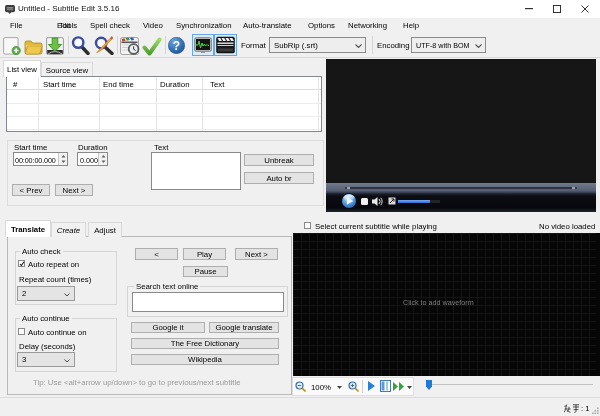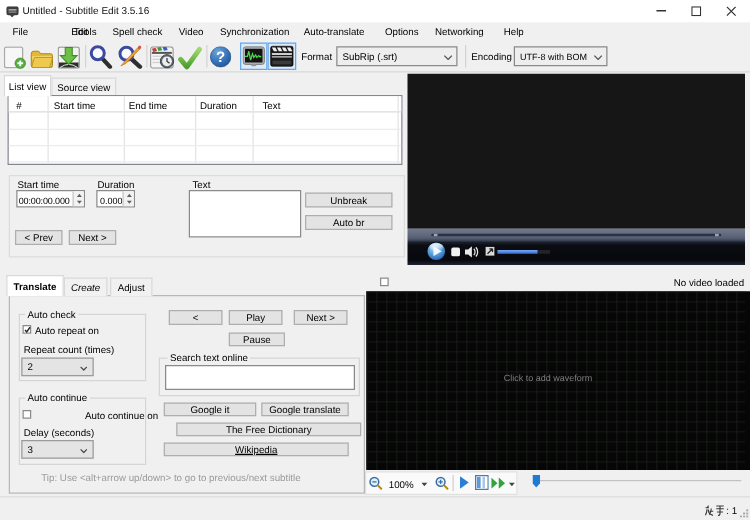--- a/index.html
+++ b/index.html
@@ -287,43 +287,44 @@
   <div class="combo gcombo" style="left:17px;top:286px;width:58px;height:15px;padding-left:4px;">2
     <svg class="abs" style="right:4px;top:6px;" width="6" height="3.5" viewBox="0 0 6 3.5">
         <path d="M0.5 0.5 L3 3 L5.5 0.5" stroke="#4a4a4a" stroke-width="1" fill="none"></path>
       </svg>
   </div>
 
   <div class="gbox" style="left:15px;top:318px;width:102px;height:54px;">
     <div class="cap">Auto continue</div>
   </div>
   <div class="cb" style="left:18px;top:328px;width:7px;height:7px;"></div>
-  <div class="lbl" style="left:28px;top:328px;margin-left:40px;">Auto continue on</div>
+  <div class="lbl" style="left:28px;top:328px;">Auto continue on</div>
   <div class="lbl" style="left:19px;top:342px;">Delay (seconds)</div>
   <div class="combo gcombo" style="left:17px;top:352px;width:58px;height:15px;padding-left:4px;">3
     <svg class="abs" style="right:4px;top:6px;" width="6" height="3.5" viewBox="0 0 6 3.5">
         <path d="M0.5 0.5 L3 3 L5.5 0.5" stroke="#4a4a4a" stroke-width="1" fill="none"></path>
       </svg>
   </div>
 
   <div class="btn" style="left:135px;top:248px;width:43px;height:12px;">&lt;</div>
   <div class="btn" style="left:183px;top:248px;width:43px;height:12px;">Play</div>
   <div class="btn" style="left:235px;top:248px;width:43px;height:12px;">Next &gt;</div>
   <div class="btn" style="left:183px;top:266px;width:45px;height:11px;">Pause</div>
   <div class="gbox" style="left:127px;top:286px;width:161px;height:31px;">
     <div class="cap" style="left:6px;">Search text online</div>
   </div>
   <div class="abs" style="left:132px;top:292px;width:152px;height:20px;background:#fff;border:1px solid #8a8a8a;"></div>
   <div class="btn" style="left:131px;top:322px;width:74px;height:11px;">Google it</div>
   <div class="btn" style="left:209px;top:322px;width:70px;height:11px;">Google translate</div>
-  <div class="btn" style="left:131px;top:338px;width:148px;height:11px;margin-left:10px;">The Free Dictionary</div>
-  <div class="btn" style="left:131px;top:354px;width:148px;height:11px;text-decoration:underline;">Wikipedia</div>
+  <div class="btn" style="left:131px;top:338px;width:148px;height:11px;">The Free Dictionary</div>
+  <div class="btn" style="left:131px;top:354px;width:148px;height:11px;">Wikipedia</div>
   <div class="lbl" style="left:33px;top:378px;color:#9a9a9a;">Tip: Use &lt;alt+arrow up/down&gt; to go to previous/next subtitle</div>
 
   <div class="cb" style="left:304px;top:222px;width:7px;height:7px;"></div>
+  <div class="lbl" style="left:315px;top:222px;">Select current subtitle while playing</div>
   <div class="lbl" style="left:539px;top:222px;">No video loaded</div>
 
   <div class="abs" style="left:293px;top:233px;width:346px;height:143px;background:#060606;">
     <svg class="abs" style="left:0;top:0;" width="303" height="143" viewBox="0 0 303 143">
       <defs>
           <pattern id="wgrid" width="8" height="8" patternUnits="userSpaceOnUse">
         <path d="M8 0.5 L0 0.5 M0.5 0 L0.5 8" fill="none" stroke="#161a16" stroke-width="0.8"></path>
       </pattern>
         </defs>
       <rect width="303" height="143" fill="url(#wgrid)"></rect>

